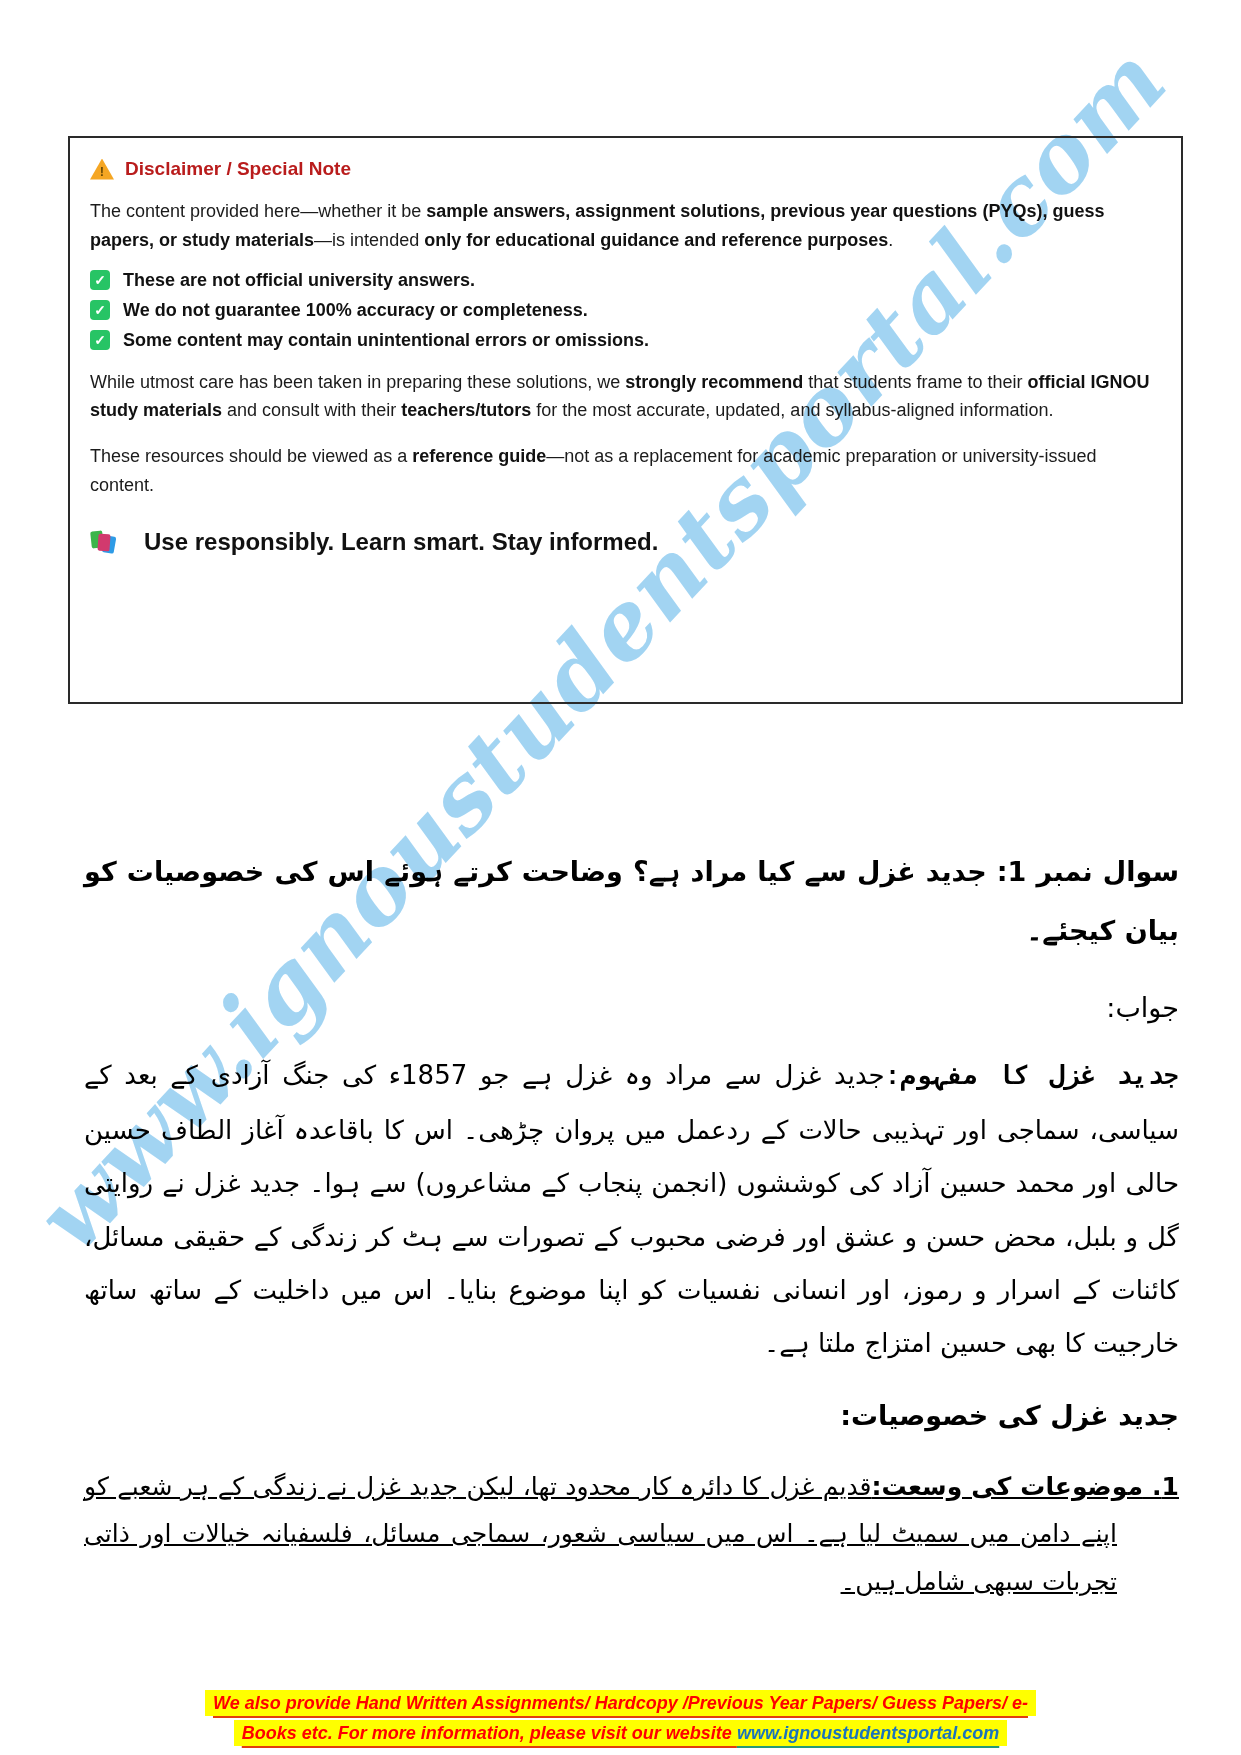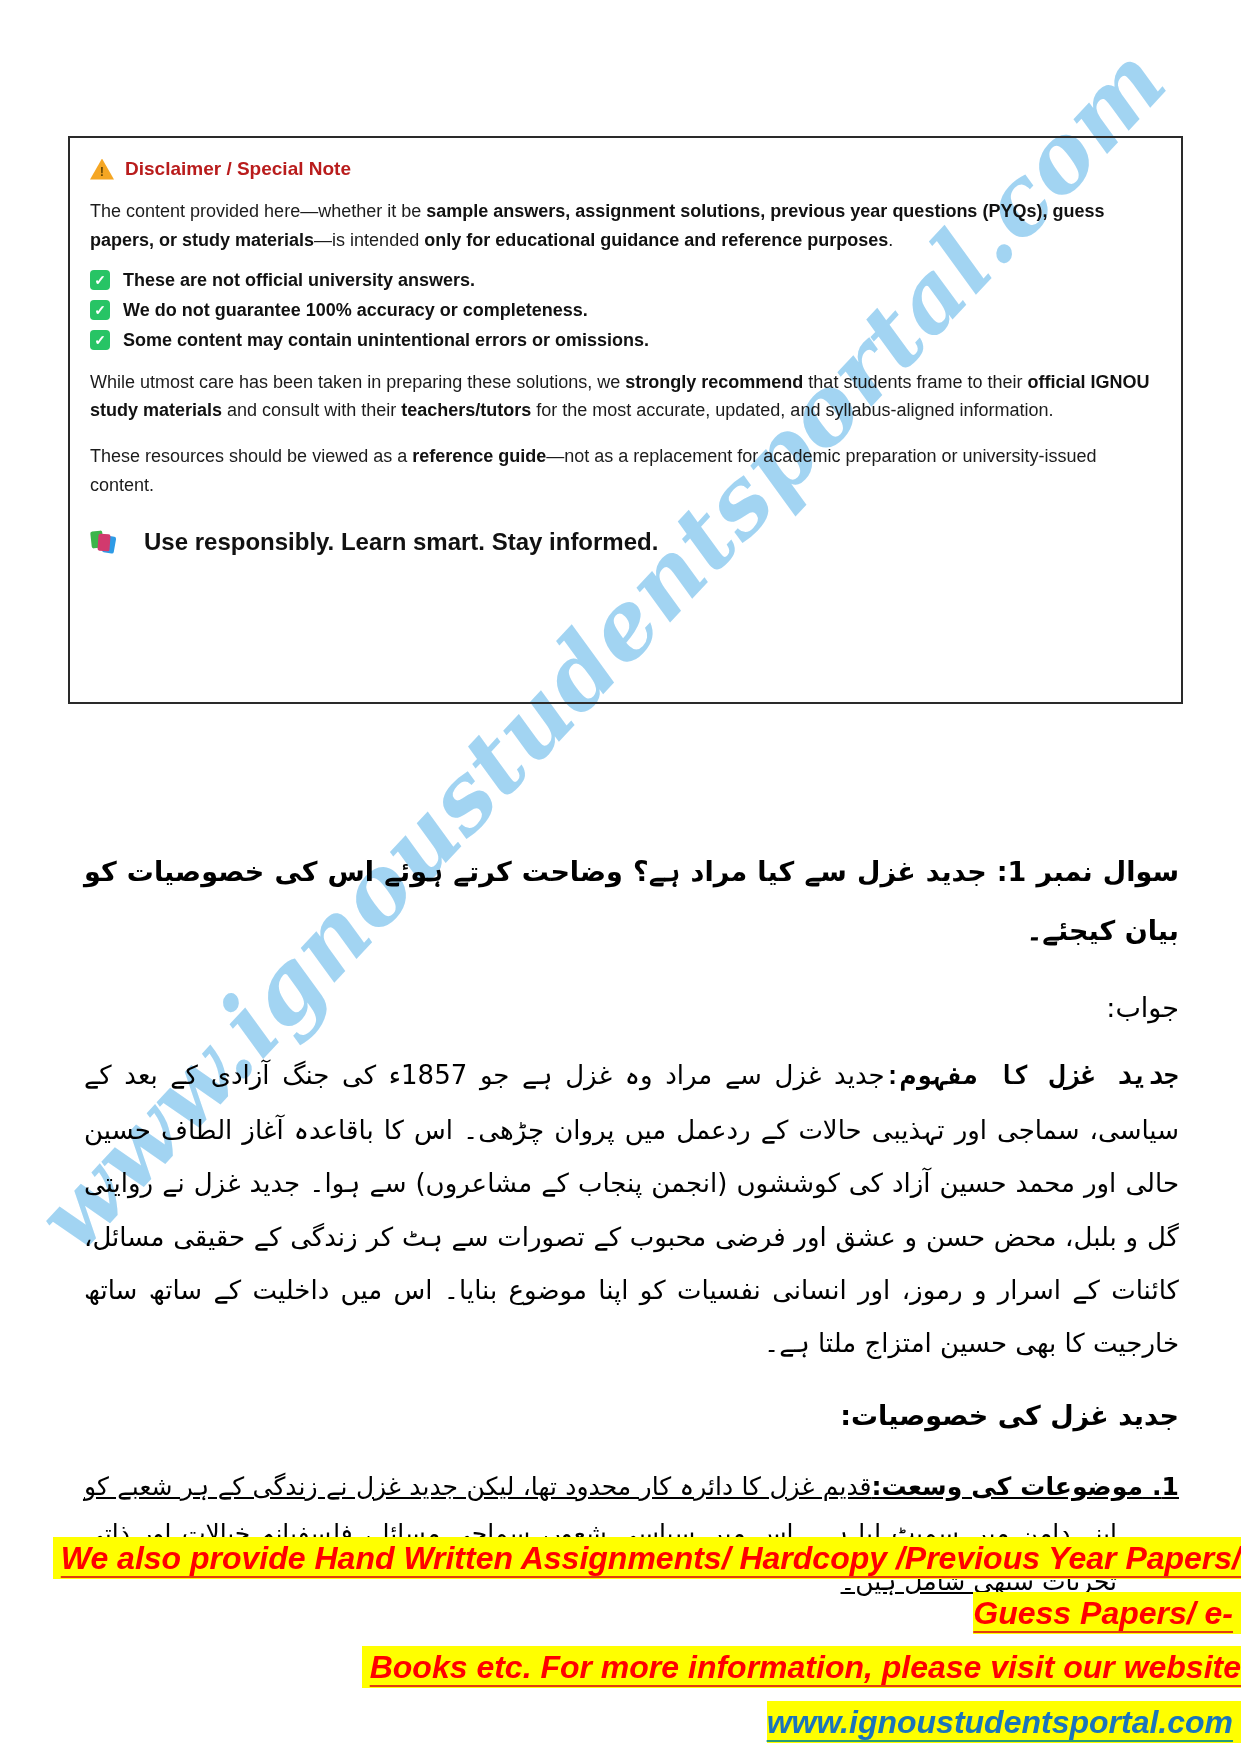--- a/index.html
+++ b/index.html
@@ -116,24 +116,24 @@
   .feature-item{
     font-size:25px;line-height:1.9;margin-top:20px;
     padding-right:62px;text-indent:-62px;text-decoration:underline;
   }
   .feature-item b{font-weight:bold;}
 
   
   .footer{
     position:absolute;
     left:0;right:0;bottom:6px;
-    text-align:right;
+    text-align:center;
     font-style:italic;
     font-weight:bold;
-    font-size:32px;
+    font-size:18px;
     line-height:1.7;
     z-index:1;
   }
   .footer .hl{background:#ffff00;padding:3px 8px;}
   .footer .red{
     color:#ff0000;
     text-decoration:underline;
     text-decoration-color:#e23d0e;
     text-decoration-thickness:2px;
     text-underline-offset:7px;

